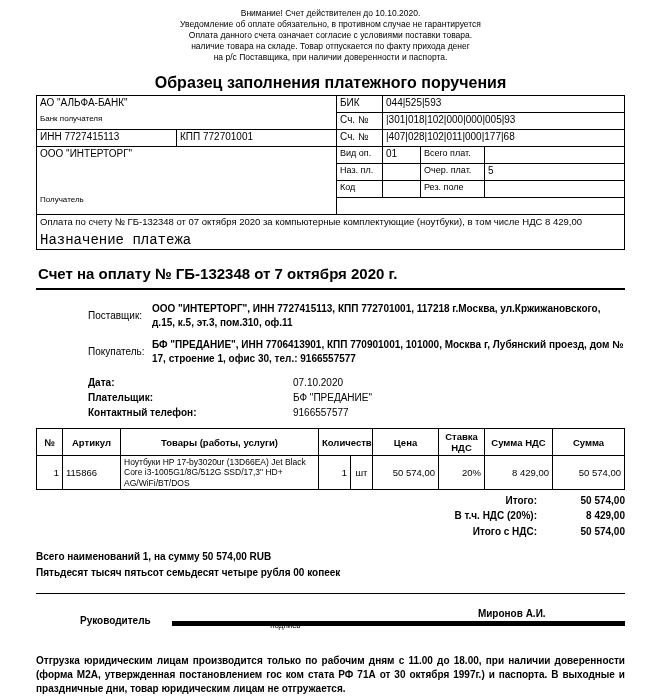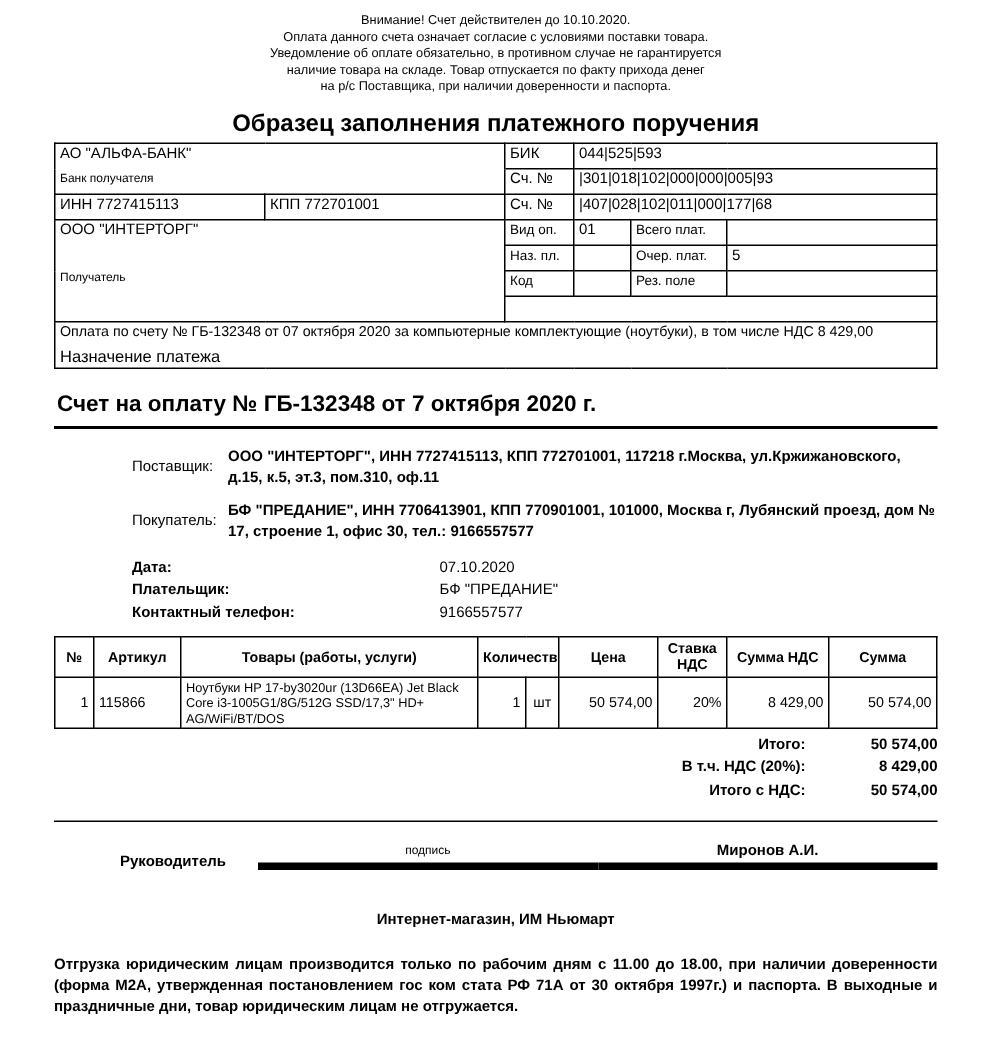--- a/index.html
+++ b/index.html
@@ -8,25 +8,25 @@
   .notice{font-size:8.5px;line-height:1.3;text-align:center;}
   .po-title{font-size:16px;font-weight:bold;text-align:center;margin:11px 0 3px;}
 
   table.bank{width:100%;border-collapse:collapse;table-layout:fixed;}
   table.bank td{border:1px solid #000;font-size:10px;padding:1px 3px;vertical-align:top;overflow:hidden;height:14px;}
   table.bank td.sm{font-size:8px;height:11px;}
   table.bank td.nbb{border-bottom:none;}
   table.bank td.nbt{border-top:none;}
   table.bank td.oplbl{font-size:9px;}
   .company-cell{vertical-align:top;}
-  .company-cell .push{margin-top:21px;font-size:8px;}
+  .company-cell .push{margin-top:36px;font-size:8px;}
   .strip-cell{height:11px;}
   .purpose-cell{height:30px;}
   .purpose-text{font-size:9.5px;}
-  .purpose-lbl{font-size:11px;margin-top:5px;}
+  .purpose-lbl{font-size:14px;margin-top:5px;font-family:Liberation Mono, monospace;}
 
   .invoice-title{font-size:15px;font-weight:bold;margin:15px 0 6px 2px;}
   .rule{border:none;border-top:2px solid #000;margin:0 0 12px;}
   .rule2{border:none;border-top:1px solid #000;margin:12px 0 14px;}
 
   .party{display:flex;align-items:center;margin:2px 0 9px;padding-left:52px;font-size:10px;}
   .party-label{width:64px;flex-shrink:0;}
   .party-text{font-weight:bold;line-height:1.35;}
 
   .info{padding-left:52px;font-size:10px;margin:10px 0 8px;}
@@ -42,34 +42,34 @@
   .totals{margin-top:3px;font-size:10px;font-weight:bold;}
   .t-row{display:flex;justify-content:flex-end;line-height:1.55;}
   .t-val{width:88px;text-align:right;}
 
   .summary{font-weight:bold;font-size:10px;margin-top:10px;line-height:1.6;}
 
   .sig{display:flex;font-size:10px;margin:4px 0 28px;align-items:flex-end;}
   .sig-role{font-weight:bold;width:92px;flex-shrink:0;padding-left:44px;}
   .sig-line{flex:1;border-bottom:5px solid #000000;position:relative;height:13px;}
   .sig-name{font-weight:bold;text-align:center;}
-  .sig-sub{position:absolute;top:0;left:0;width:100%;text-align:center;font-size:8px;font-weight:normal;}
+  .sig-sub{position:absolute;top:13px;left:0;width:100%;text-align:center;font-size:8px;font-weight:normal;}
 
   .shop{font-weight:bold;text-align:center;font-size:10px;margin:2px 0 18px;}
   .fpara{font-weight:bold;font-size:10px;line-height:1.38;text-align:justify;margin-bottom:9px;}
 </style>
 </head>
 <body>
 
 <div class="page">
 
   <div class="notice">
     <div>Внимание! Счет действителен до 10.10.2020.</div>
+    <div>Уведомление об оплате обязательно, в противном случае не гарантируется</div>
     <div>Оплата данного счета означает согласие с условиями поставки товара.</div>
-    <div>Уведомление об оплате обязательно, в противном случае не гарантируется</div>
     <div>наличие товара на складе. Товар отпускается по факту прихода денег</div>
     <div>на р/с Поставщика, при наличии доверенности и паспорта.</div>
   </div>
 
   <div class="po-title">Образец заполнения платежного поручения</div>
 
   <table class="bank">
     <colgroup>
       <col style="width:140px">
         <col style="width:160px">
@@ -201,30 +201,33 @@
     <div class="t-row">
       <span>В т.ч. НДС (20%):</span>
       <span class="t-val">8 429,00</span>
     </div>
     <div class="t-row">
       <span>Итого с НДС:</span>
       <span class="t-val">50 574,00</span>
     </div>
   </div>
 
+  <div class="summary">
+    <div>Всего наименований 1, на сумму 50 574,00 RUB</div>
+    <div>Пятьдесят тысяч пятьсот семьдесят четыре рубля 00 копеек</div>
+  </div>
 
   <hr class="rule2">
 
   <div class="sig">
     <span class="sig-role">Руководитель</span>
     <span class="sig-line">
       <span class="sig-sub">подпись</span>
     </span>
     <span class="sig-line sig-name">
       <span>Миронов А.И.</span>
     </span>
   </div>
 
-  <div class="shop">Интернет-магазин, ИМ Ньюмарт</div>
 
   <div class="fpara">Отгрузка юридическим лицам производится только по рабочим дням с 11.00 до 18.00, при наличии доверенности (форма М2А, утвержденная постановлением гос ком стата РФ 71А от 30 октября 1997г.) и паспорта. В выходные и праздничные дни, товар юридическим лицам не отгружается.</div>
 
 </div>
 
 </body></html>

